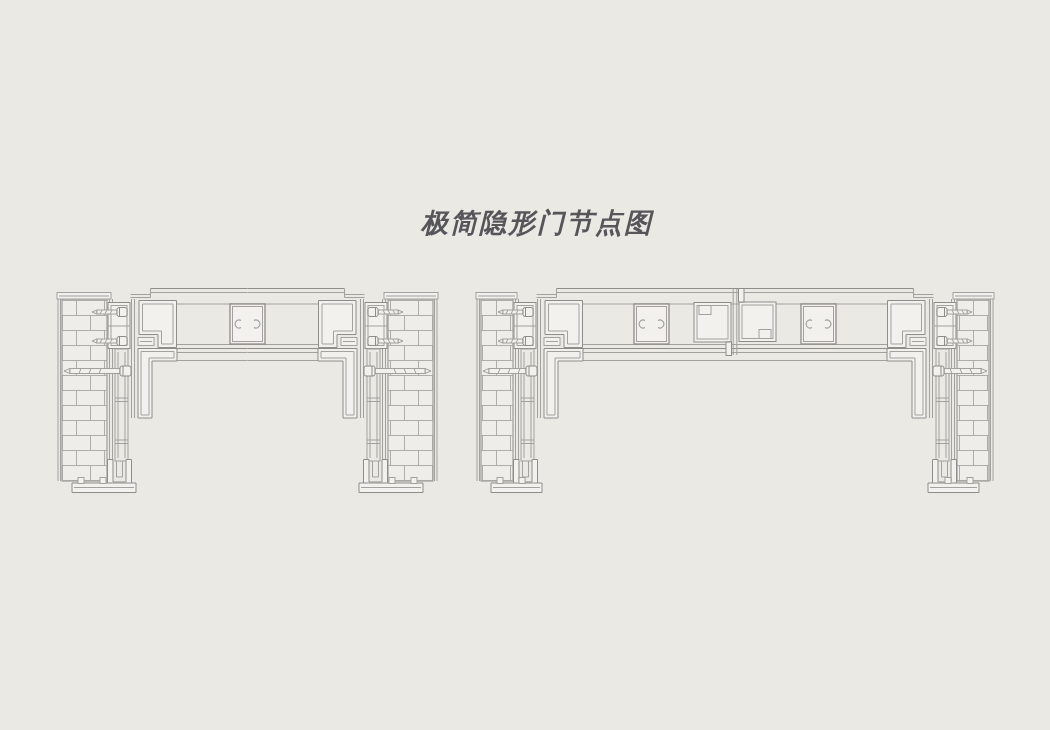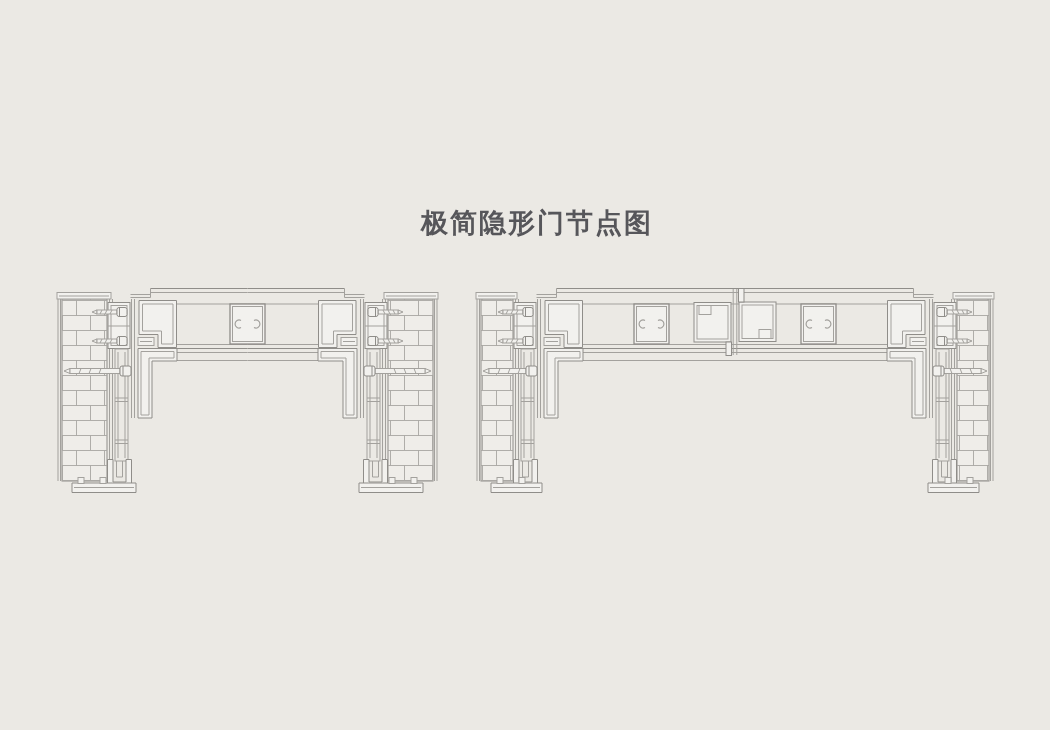--- a/index.html
+++ b/index.html
@@ -1,17 +1,17 @@
 <!DOCTYPE html>
 <html><head>
 <meta charset="utf-8">
 <style>
   html,body{margin:0;padding:0;background:#ebe9e4;}
   #canvas{position:relative;width:1050px;height:688px;background:#ebe9e4;overflow:hidden;
-          font-family:"DejaVu Sans","Liberation Sans",sans-serif;}
+          font-family:"DejaVu Sans","Liberation Sans",sans-serif;font-style:italic;}
   .title{position:absolute;top:205px;left:0;width:100%;text-align:center;
          font-size:27px;font-weight:bold;letter-spacing:2px;color:#56565a;
          transform:translateX(12px);}
   svg{position:absolute;left:0;top:0;}
 </style>
 </head>
 <body>
 
 <div id="canvas" style="background: rgb(235, 233, 228);">
   <div class="title" style="color: rgb(86, 86, 90);">极简隐形门节点图</div>

